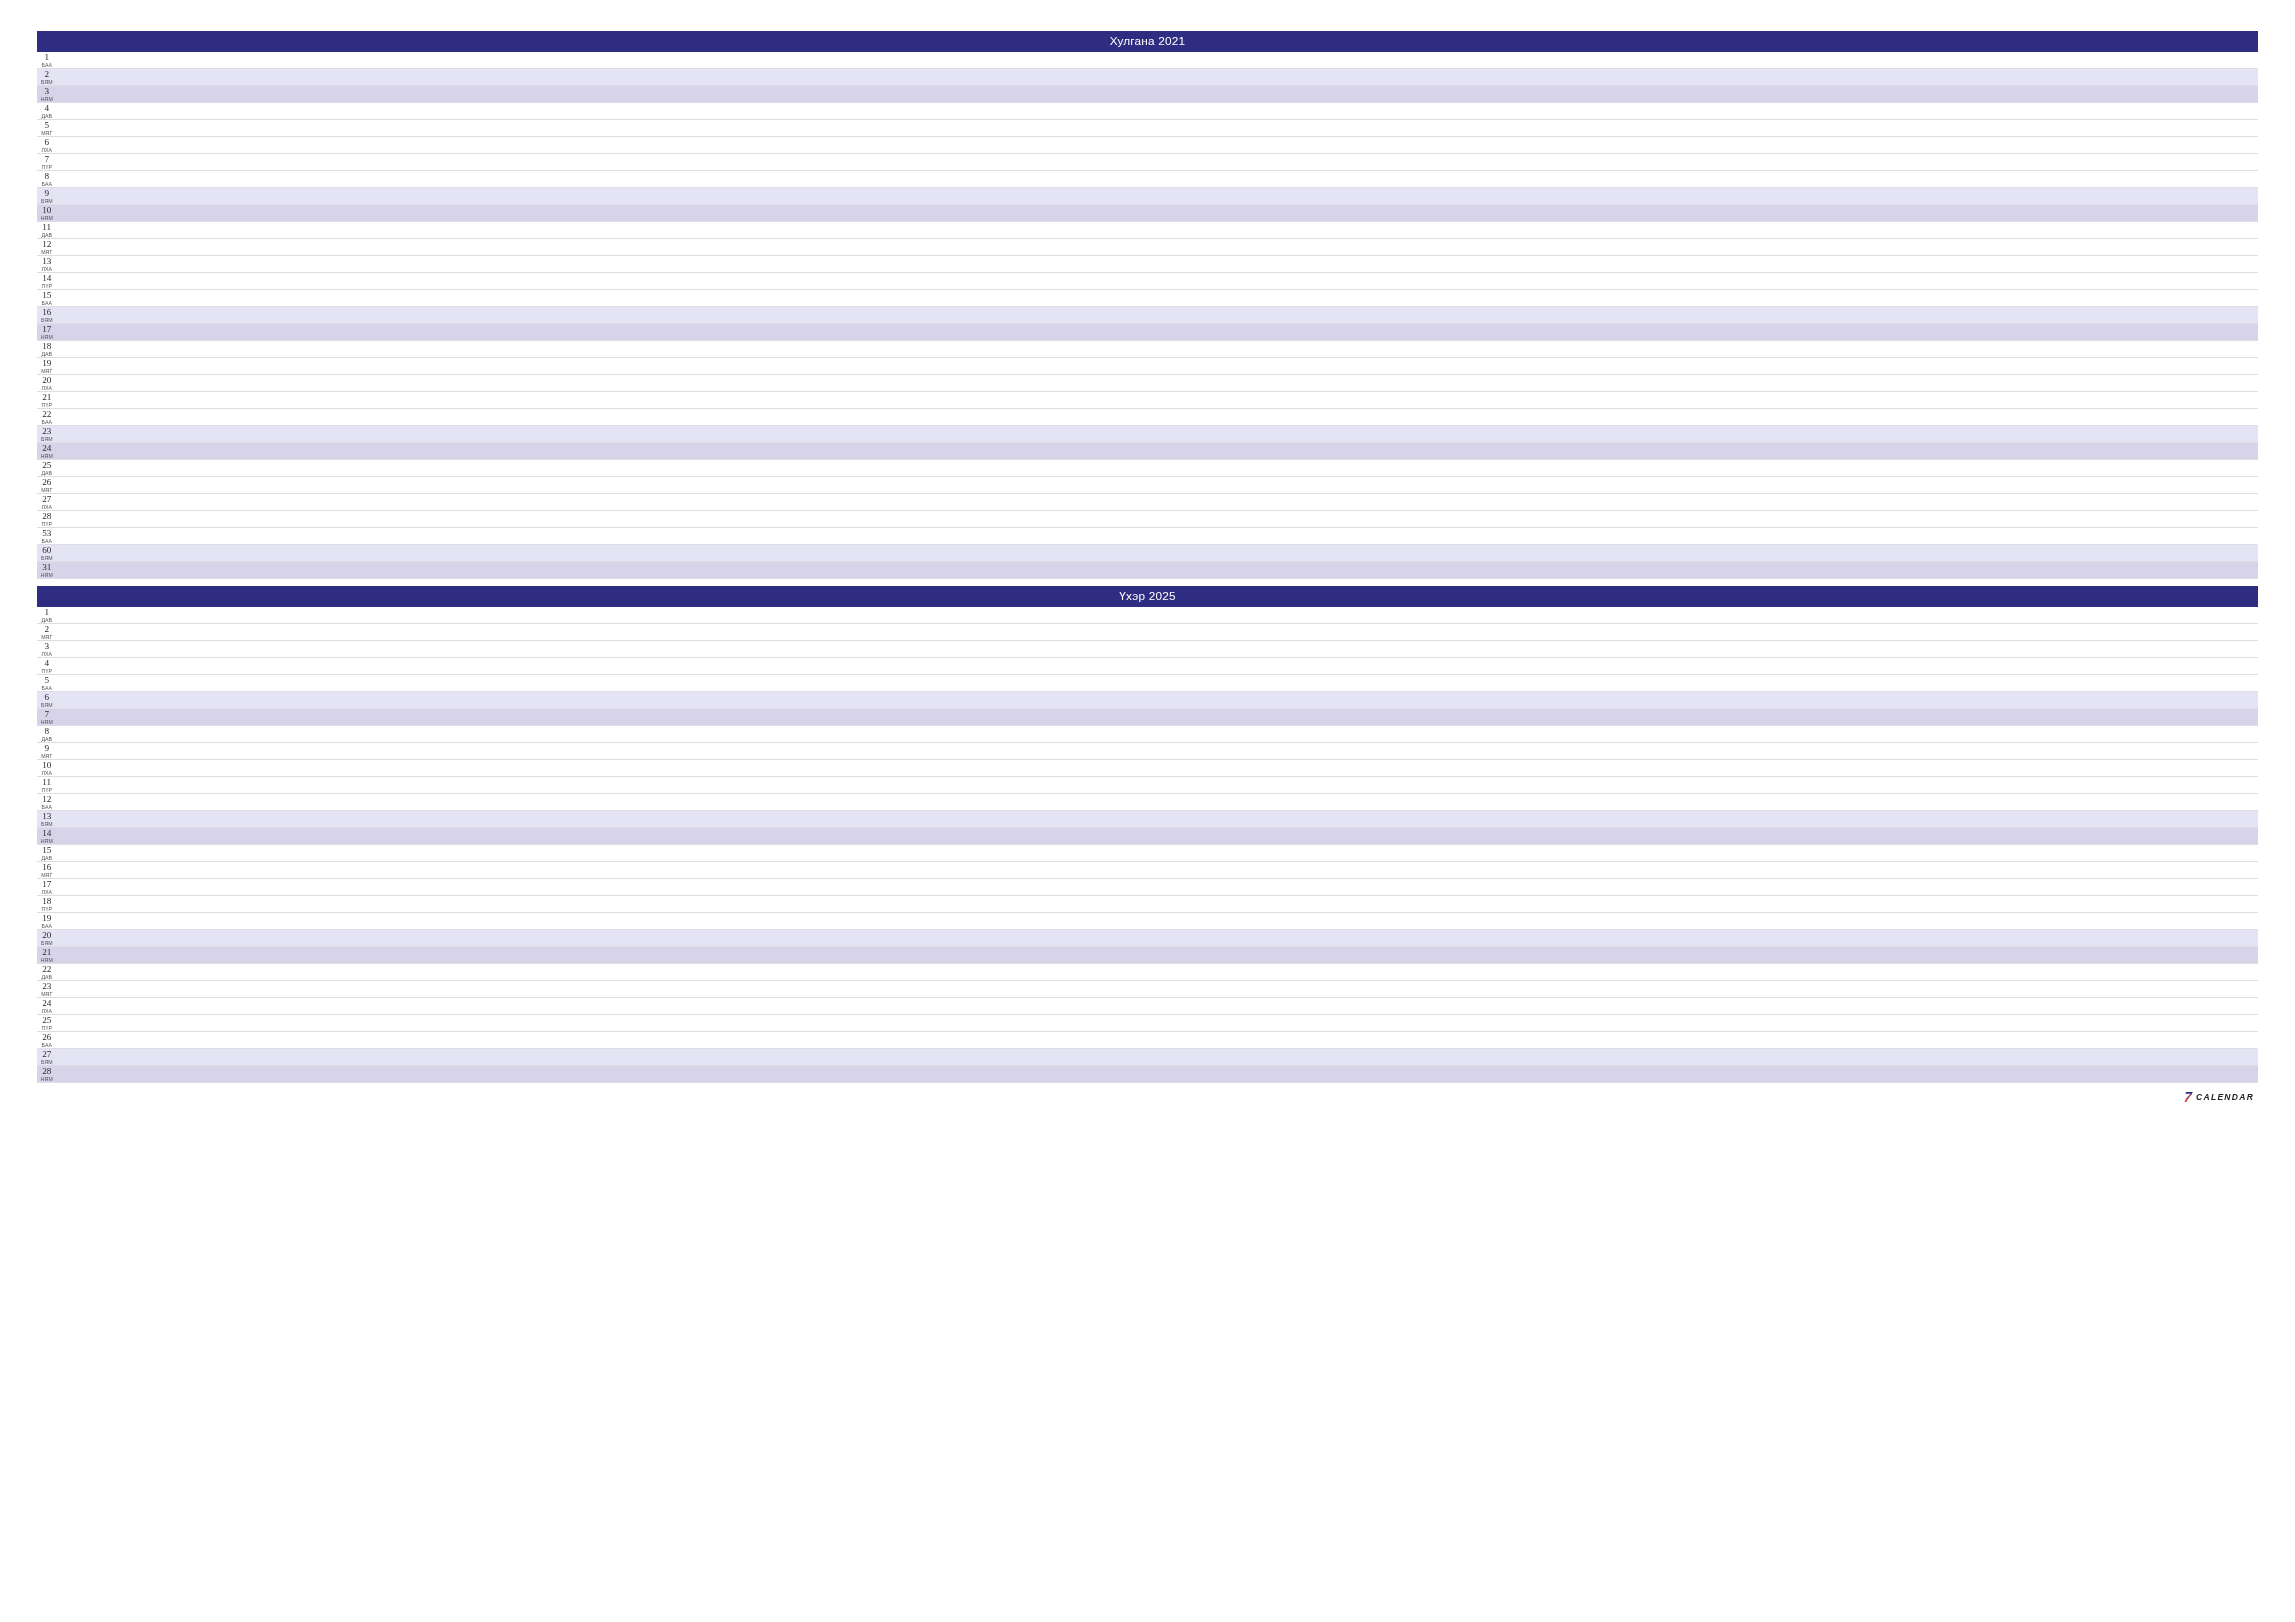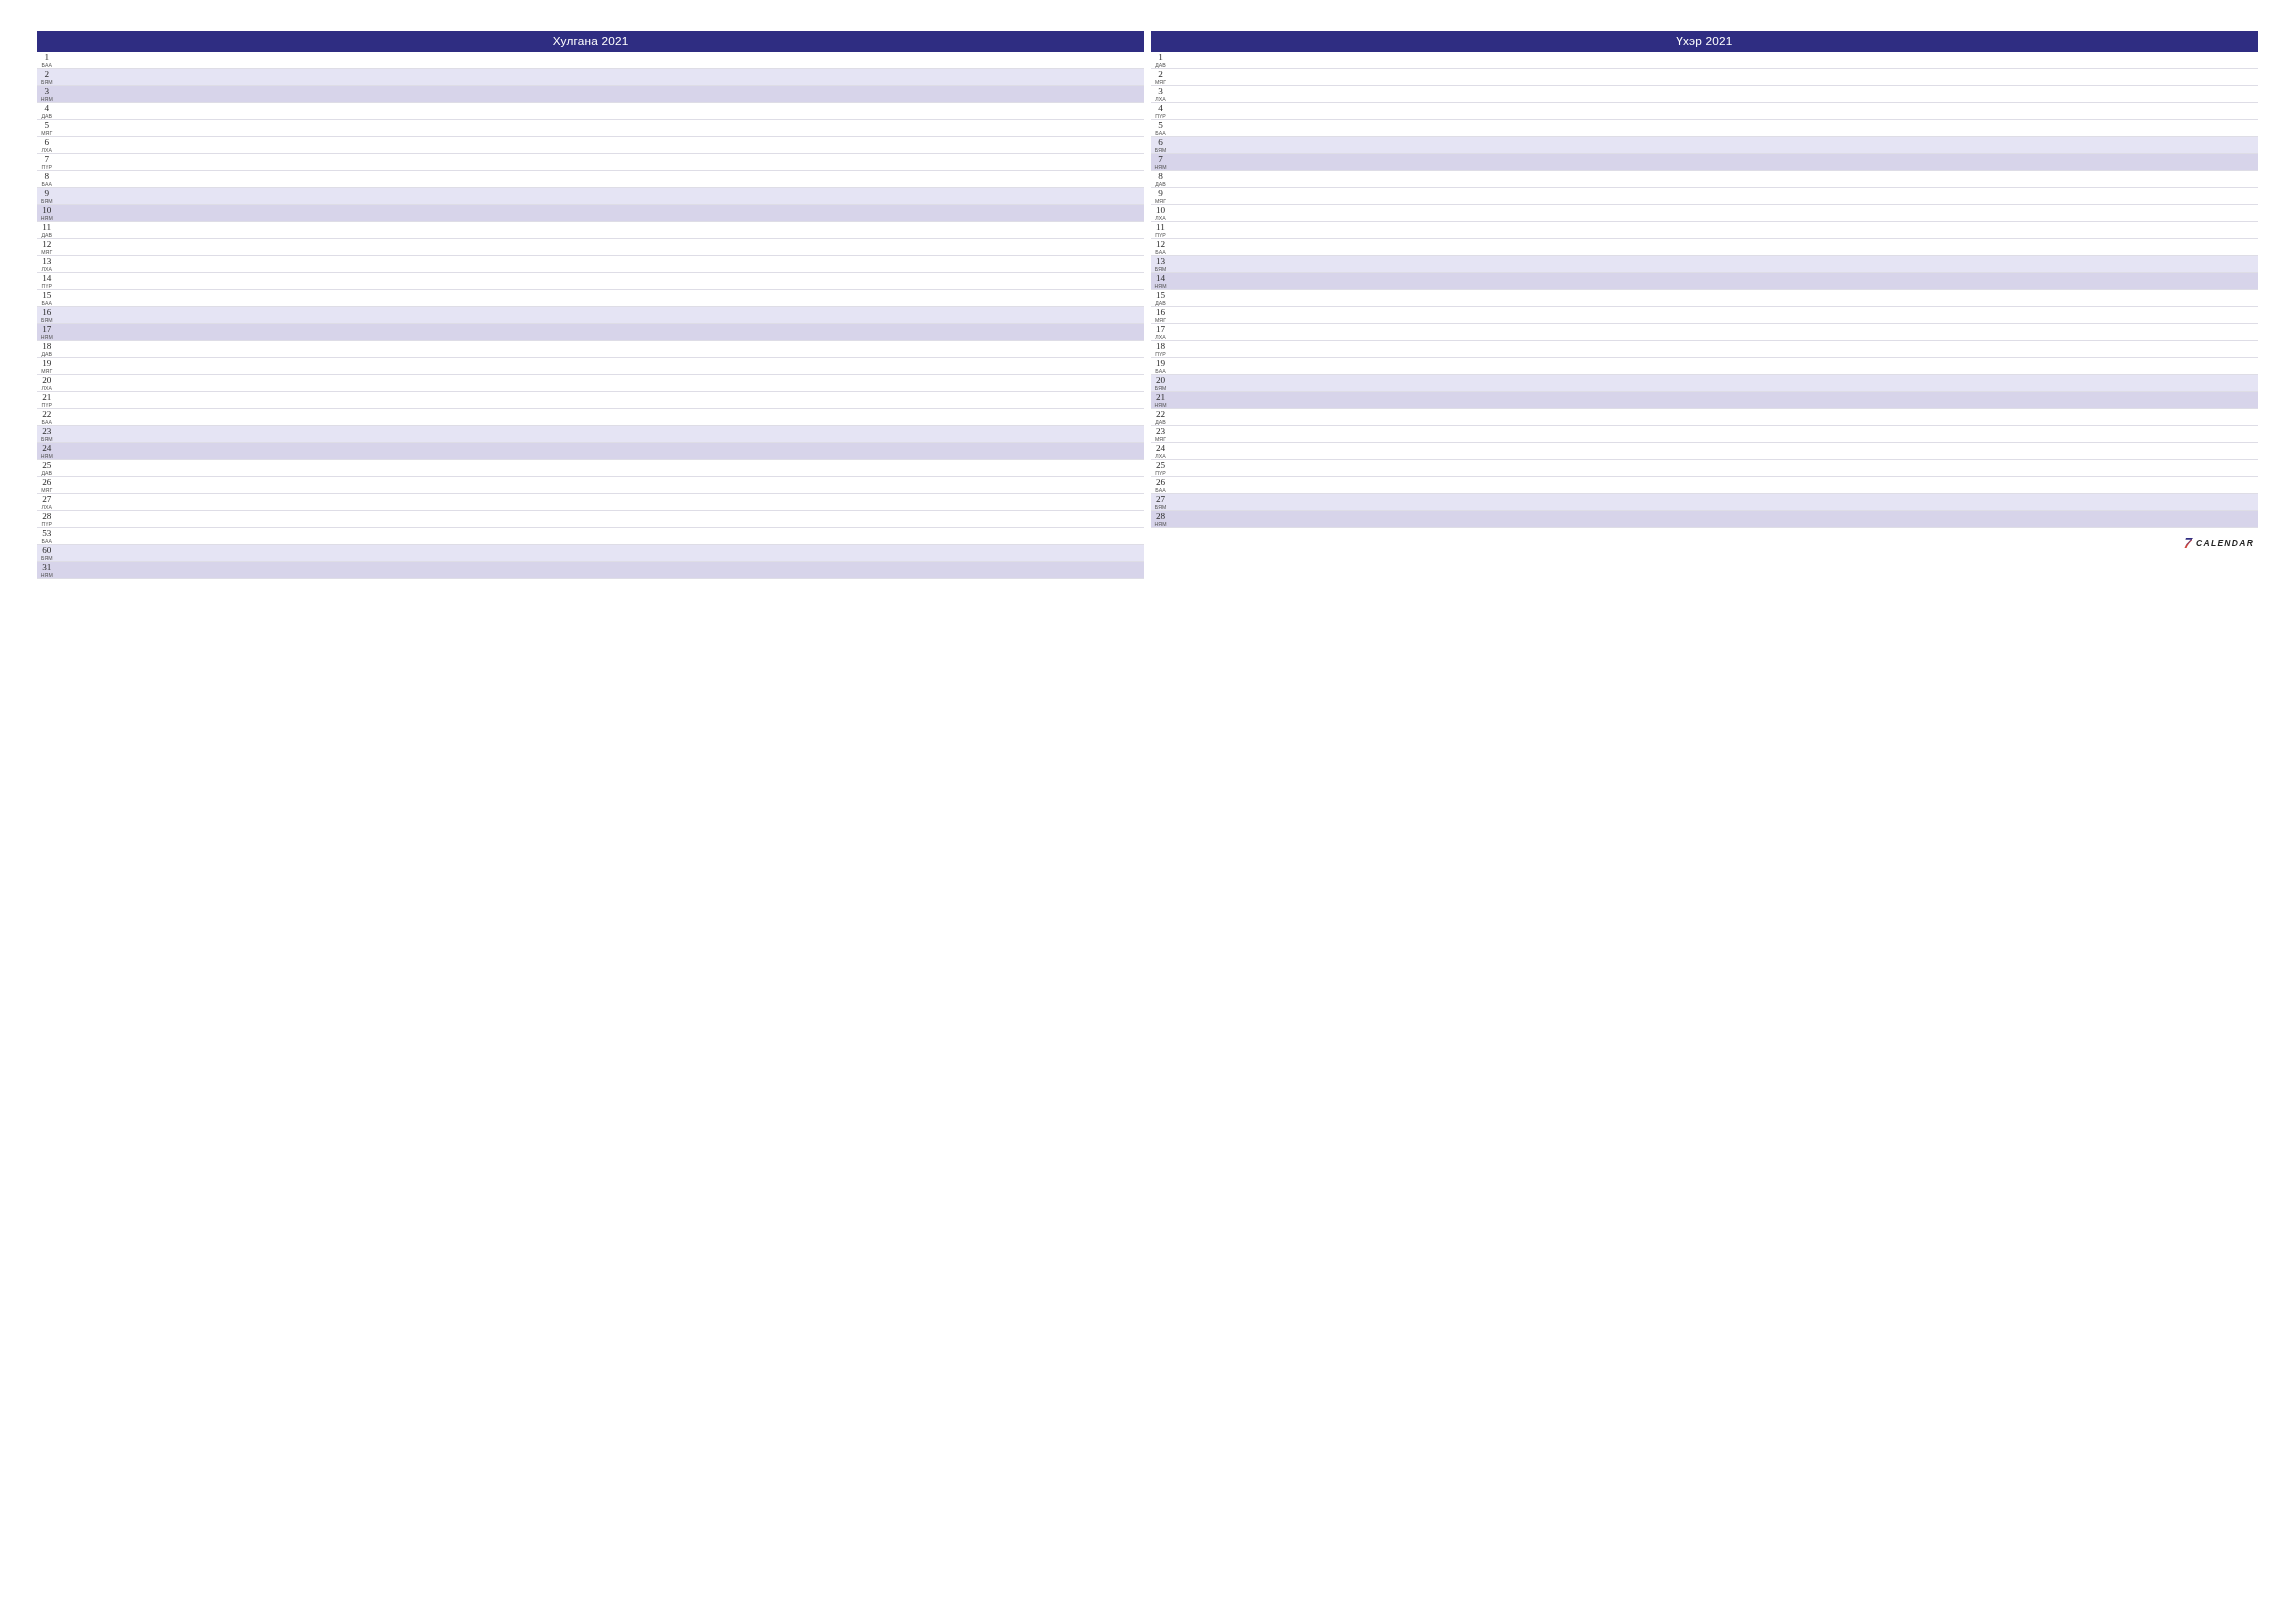--- a/index.html
+++ b/index.html
@@ -5,20 +5,21 @@
   * { box-sizing: border-box; margin: 0; padding: 0; }
   body {
     font-family: Georgia, 'Times New Roman', serif;
     background: #fff;
     padding: 31px 37px;
   }
   .planner {
     display: flex;
     gap: 6.5px;
     width: 100%;
+    flex-direction: column;
   }
   .month-col {
     flex: 1;
     min-width: 0;
   }
   .month-header {
     background: #2f2d82;
     color: #fff;
     text-align: center;
     font-family: Arial, Helvetica, sans-serif;
@@ -303,21 +304,21 @@
         <div class="day-row sun">
           <div class="day-date">
             <div class="day-num">31</div>
             <div class="day-dow">НЯМ</div>
           </div>
           <div class="day-space"></div>
         </div>
       </div>
   </div>
   <div class="month-col">
-    <div class="month-header">Үхэр 2021</div>
+    <div class="month-header">Үхэр 2025</div>
     <div class="days">
         <div class="day-row">
           <div class="day-date">
             <div class="day-num">1</div>
             <div class="day-dow">ДАВ</div>
           </div>
           <div class="day-space"></div>
         </div>
         <div class="day-row">
           <div class="day-date">

